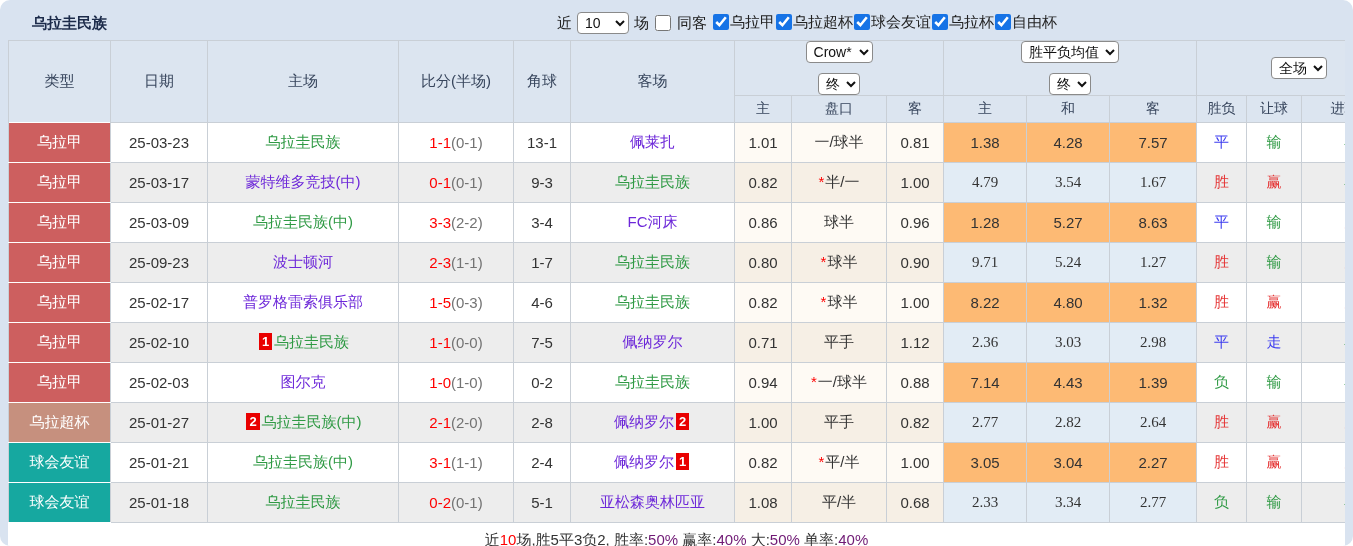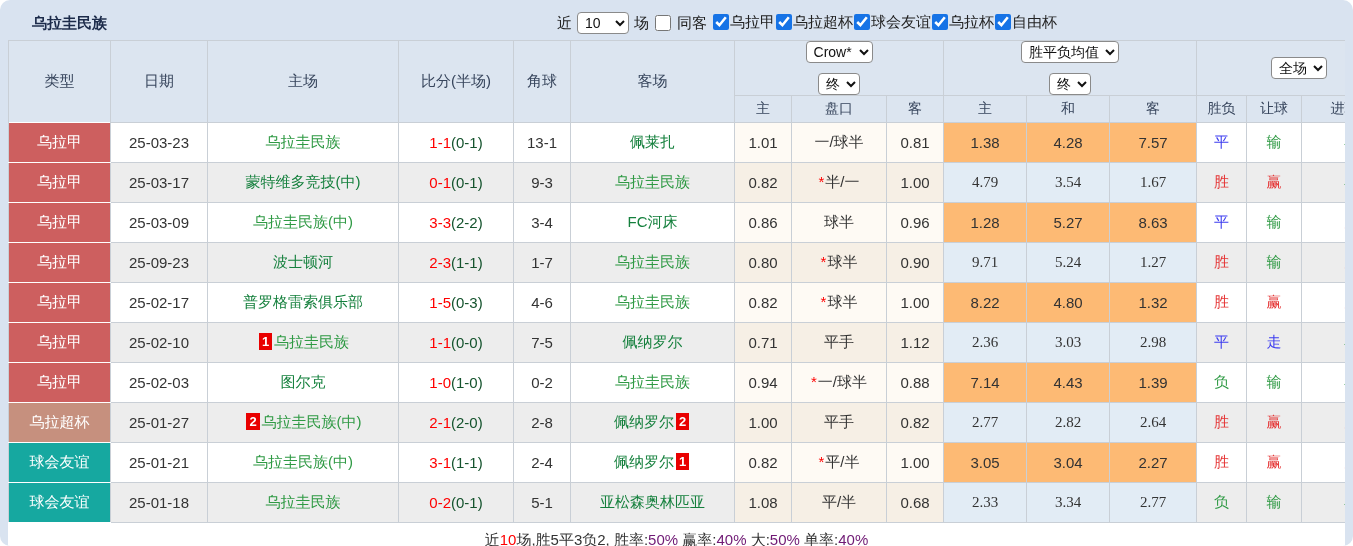--- a/index.html
+++ b/index.html
@@ -34,23 +34,23 @@
   tbody tr.odd  td { background:#ffffff; }
   td.type { color:#fff; font-size:15px; }
   tr td.type-league   { background:#cd5f5f !important; border-color:#fff #c9cfd6; }
   tr td.type-supercup { background:#c6907e !important; border-color:#fff #c9cfd6; }
   tr td.type-friendly { background:#16a8a0 !important; border-color:#fff #c9cfd6; }
   tr.odd  td.crow { background:#fefaf4; }
   tr.even td.crow { background:#f6efe5; }
   tr.odd  td.avg  { background:#fdba74; }
   tr.even td.avg  { background:#e2ecf5;font-family:Liberation Serif, serif; }
   .team-self { color:#2f9a44; }
-  .team-other { color:#15803d; }
+  .team-other { color:#6d28d9; }
   .score-main { color:#ff0000; }
-  .score-half { color:#14532d; }
+  .score-half { color:#737373; }
   .badge {
     display:inline-block; background:#e90000; color:#fff; font-weight:bold;
     font-size:13px; line-height:17px; padding:0 3px; margin:0 2px; vertical-align:1px;
   }
   .star { color:#ff0000; margin-right:1px; }
   .c-red   { color:#e53333; }
   .c-blue  { color:#3b3bf0; }
   .c-green { color:#2f9a44; }
   .hdr-selects { display:flex; justify-content:center; align-items:center; gap:10px;flex-direction:column; }
   

